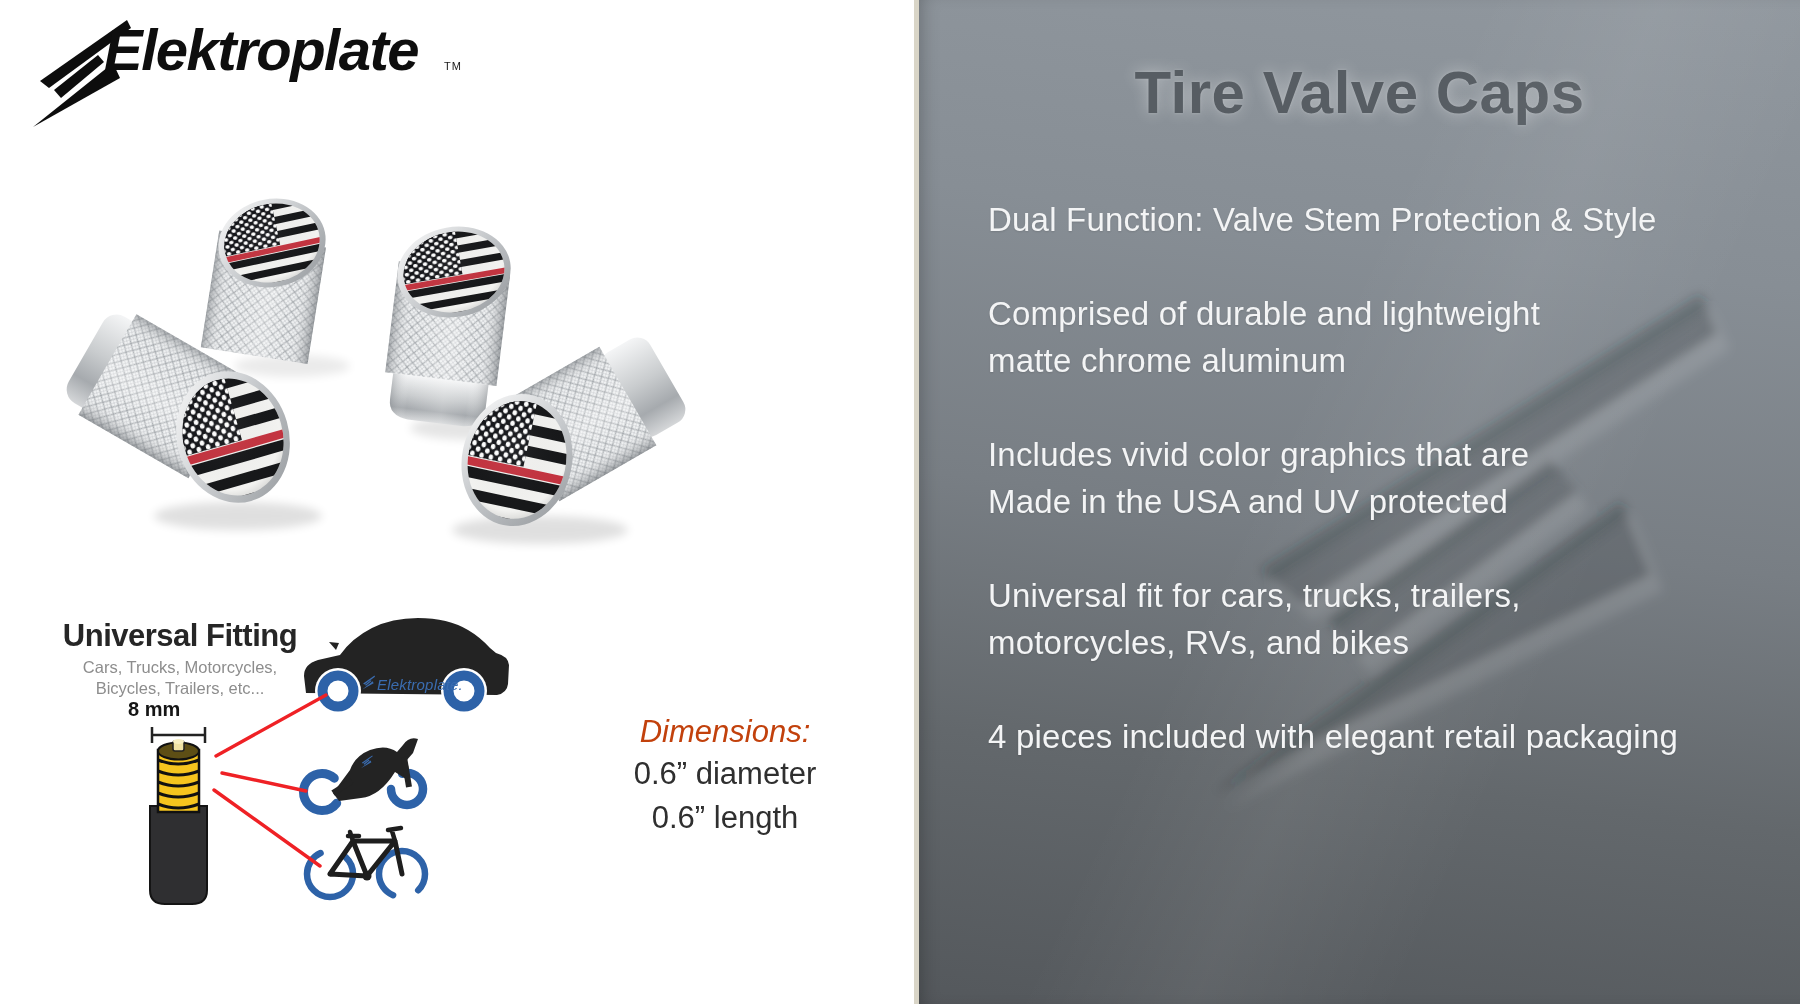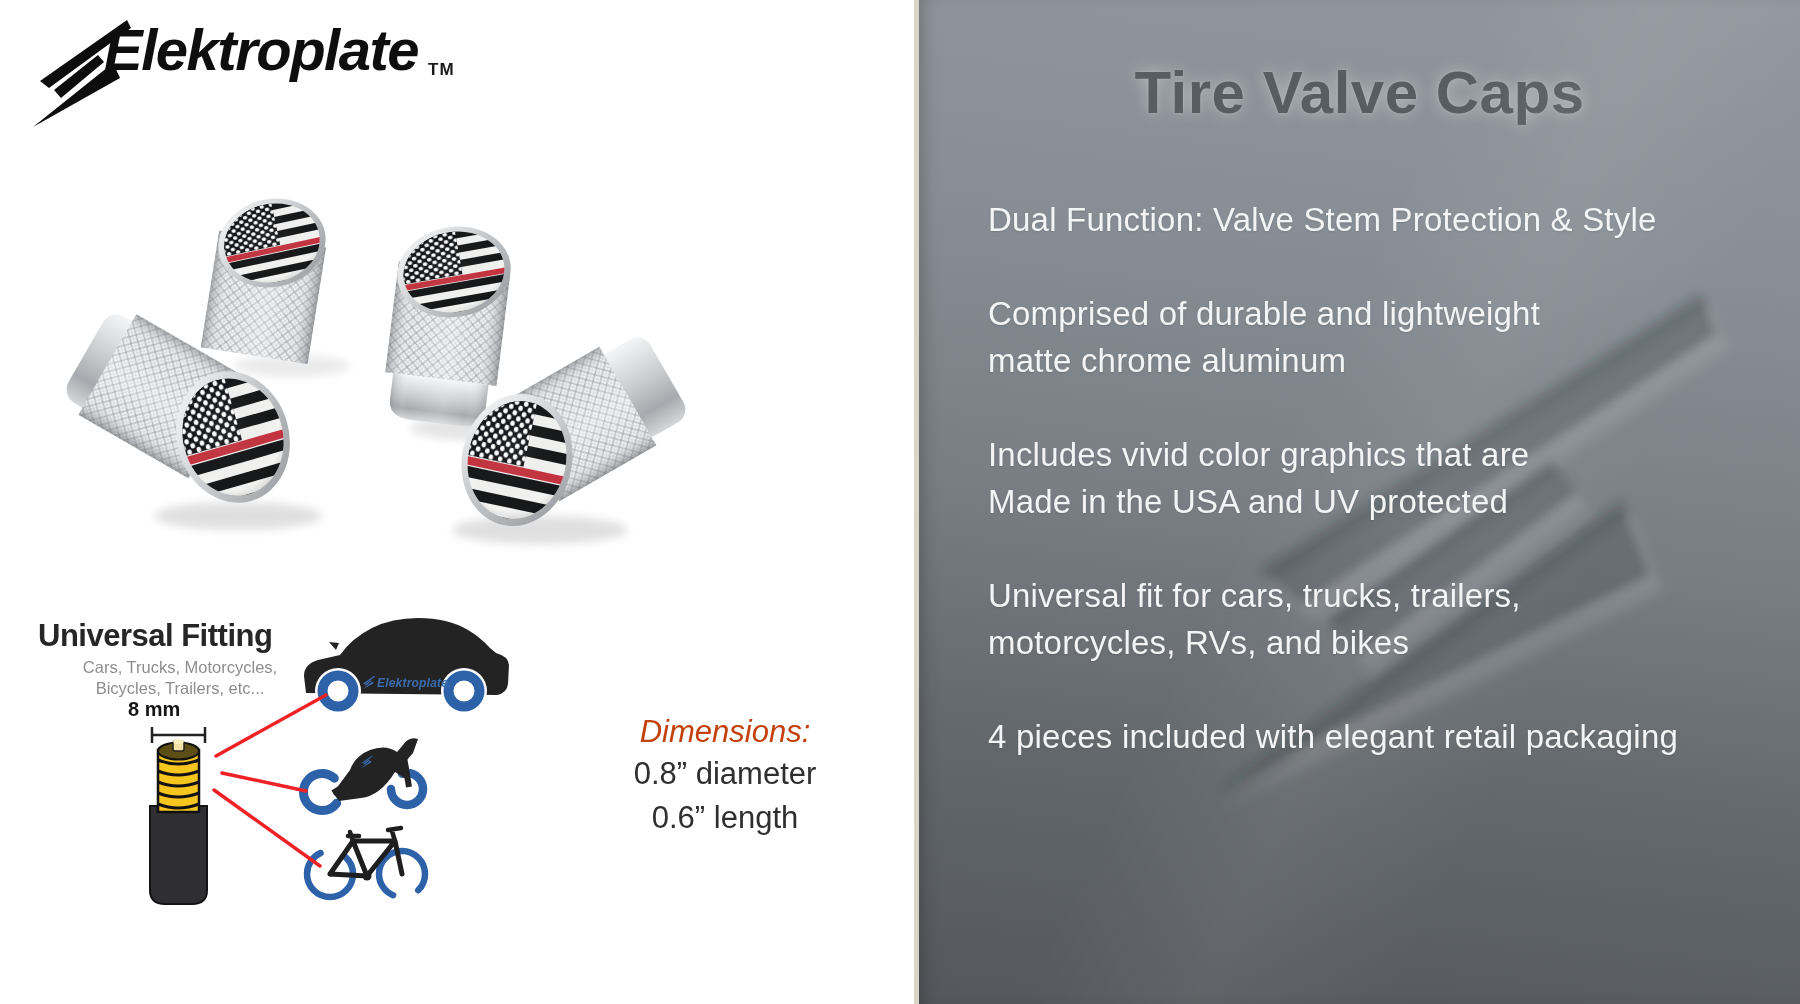--- a/index.html
+++ b/index.html
@@ -5,30 +5,30 @@
   html,body{margin:0;padding:0;background:#ffffff;}
   .canvas{position:relative;width:1800px;height:1004px;overflow:hidden;
           font-family:"Liberation Sans",sans-serif;background:#ffffff;}
 
   
   .left-panel{position:absolute;left:0;top:0;width:914px;height:1004px;background:#ffffff;}
   .left-graphics{position:absolute;left:0;top:0;}
 
   .logo-text{position:absolute;left:104px;top:16px;font-size:58px;font-style:italic;
              font-weight:600;color:#0e0e0e;letter-spacing:-1.5px;}
-  .logo-tm{position:absolute;left:428px;top:60px;font-size:17px;font-weight:700;color:#1a1a1a;letter-spacing:1px;}
-
-  .fit-heading{position:absolute;left:38px;top:618px;width:284px;text-align:left;
+  .logo-tm{position:absolute;left:444px;top:60px;font-size:11px;font-weight:400;color:#1a1a1a;letter-spacing:1px;}
+
+  .fit-heading{position:absolute;left:38px;top:618px;width:284px;text-align:center;
                font-size:31px;font-weight:800;color:#262626;letter-spacing:-0.5px;}
   .fit-subtitle{position:absolute;left:38px;top:657px;width:284px;text-align:center;
                 font-size:16.5px;color:#8d8d8d;line-height:21px;white-space:pre-line;}
   .mm-label{position:absolute;left:128px;top:698px;width:102px;
             font-size:20px;font-weight:800;color:#161616;}
-  .car-decal{position:absolute;left:377px;top:676px;font-size:12px;font-style:italic;
-             font-weight:700;color:#3a6cb0;letter-spacing:0.2px;}
+  .car-decal{position:absolute;left:377px;top:676px;font-size:15px;font-style:italic;
+             font-weight:400;color:#3a6cb0;letter-spacing:0.2px;}
 
   .dims{position:absolute;left:552px;top:712px;width:346px;text-align:center;color:#2f2f2f;}
   .dim-label{font-size:31px;font-style:italic;color:#c2410c;line-height:40px;}
   .dim-line{font-size:31px;line-height:44px;}
   .pack-label{position:absolute;left:676px;top:896px;width:244px;text-align:center;
               font-size:37px;font-style:italic;font-weight:600;color:#141414;}
 
   
   .right-panel{position:absolute;left:914px;top:0;width:886px;height:1004px;box-sizing:border-box;
                border-left:5px solid #d9d5c7;overflow:hidden;
@@ -236,21 +236,21 @@
     <div class="logo-tm">TM</div>
 
     <div class="fit-heading">Universal Fitting</div>
     <div class="fit-subtitle">Cars, Trucks, Motorcycles,
 Bicycles, Trailers, etc...</div>
     <div class="mm-label">8 mm</div>
     <div class="car-decal">Elektroplate.</div>
 
     <div class="dims">
       <div class="dim-label">Dimensions:</div>
-      <div class="dim-line">0.8” diameter</div>
+      <div class="dim-line">0.6” diameter</div>
       <div class="dim-line">0.6” length</div>
     </div>
 
   </div>
 
   <div class="right-panel">
     <svg class="watermark" width="881" height="1004" viewBox="0 0 881 1004">
       <g transform="translate(5,140) scale(4.9) rotate(3)" filter="url(#wmBlur2)">
         <g transform="translate(33,3)">
           <g transform="translate(2.5,3)" fill="#ffffff" opacity="0.10">

